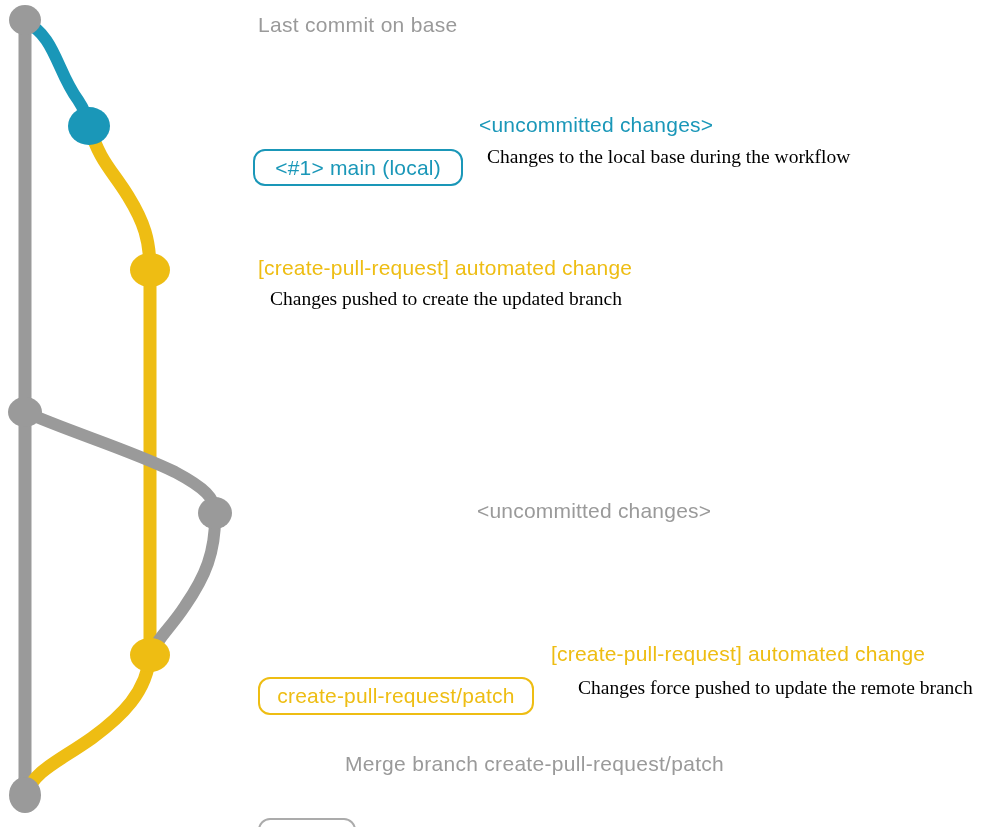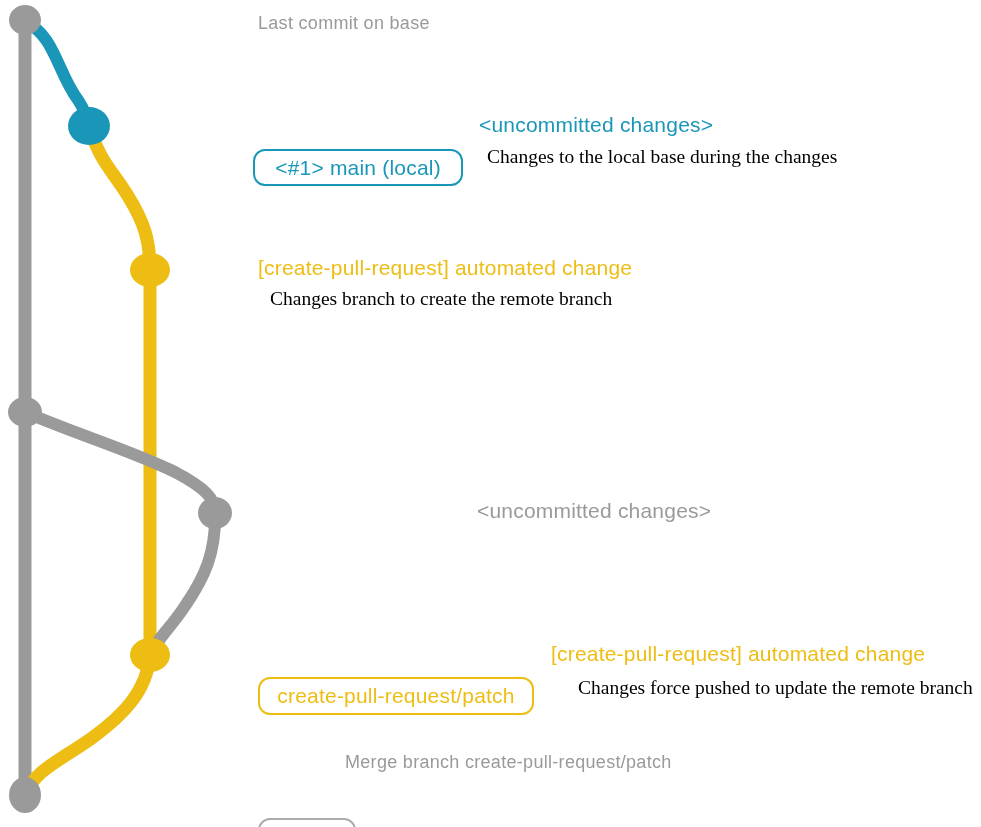--- a/index.html
+++ b/index.html
@@ -17,21 +17,21 @@
   }
   .canvas{position:relative;width:981px;height:827px;background:#ffffff;}
   .graph-svg{position:absolute;left:0;top:0;}
   .s-gray{stroke:var(--gray);fill:none;}
   .s-teal{stroke:var(--teal);fill:none;}
   .s-gold{stroke:var(--gold);fill:none;}
   .f-gray{fill:var(--gray);}
   .f-teal{fill:var(--teal);}
   .f-gold{fill:var(--gold);}
   .abs{position:absolute;white-space:nowrap;}
-  .row-title{font-size:18px;color:var(--gray);letter-spacing:0.3px;}
+  .row-title{font-size:21px;color:var(--gray);letter-spacing:0.3px;}
   .heading{font-size:21px;letter-spacing:0.2px;}
   .heading.teal{color:var(--teal);}
   .heading.gray{color:var(--gray);}
   .heading.gold{color:var(--gold);}
   .desc{font-family:"Liberation Serif", serif;font-size:19.5px;color:var(--desc);}
   .badge{
     display:flex;align-items:center;justify-content:center;
     border:2px solid;border-radius:12px;
     font-size:21px;letter-spacing:0.2px;background:#ffffff;margin-top:40px;
   }
@@ -66,24 +66,24 @@
     <ellipse cx="25" cy="412" rx="17" ry="15" class="f-gray"></ellipse>
     <ellipse cx="215" cy="513" rx="17" ry="16" class="f-gray"></ellipse>
     <ellipse cx="150" cy="655" rx="20" ry="17" class="f-gold"></ellipse>
     <ellipse cx="25" cy="795" rx="16" ry="18" class="f-gray"></ellipse>
   </svg>
 
   <div class="abs row-title" style="left:258px;top:13px;">Last commit on base</div>
 
   <div class="abs badge teal" style="left:253px;top:109px;width:210px;height:37px;">&lt;#1&gt; main (local)</div>
   <div class="abs heading teal" style="left:479px;top:113px;">&lt;uncommitted changes&gt;</div>
-  <div class="abs desc" style="left:487px;top:146px;">Changes to the local base during the changes</div>
+  <div class="abs desc" style="left:487px;top:146px;">Changes to the local base during the workflow</div>
 
   <div class="abs heading gold" style="left:258px;top:256px;">[create-pull-request] automated change</div>
-  <div class="abs desc" style="left:270px;top:288px;">Changes branch to create the remote branch</div>
+  <div class="abs desc" style="left:270px;top:288px;">Changes pushed to create the updated branch</div>
 
 
   <div class="abs heading gray" style="left:477px;top:499px;">&lt;uncommitted changes&gt;</div>
 
   <div class="abs badge gold" style="left:258px;top:637px;width:276px;height:38px;">create-pull-request/patch</div>
   <div class="abs heading gold" style="left:551px;top:642px;">[create-pull-request] automated change</div>
   <div class="abs desc" style="left:578px;top:677px;">Changes force pushed to update the remote branch</div>
 
   <div class="abs badge gray" style="left:258px;top:778px;width:98px;height:36px;">main</div>
   <div class="abs row-title" style="left:345px;top:752px;">Merge branch create-pull-request/patch</div>

